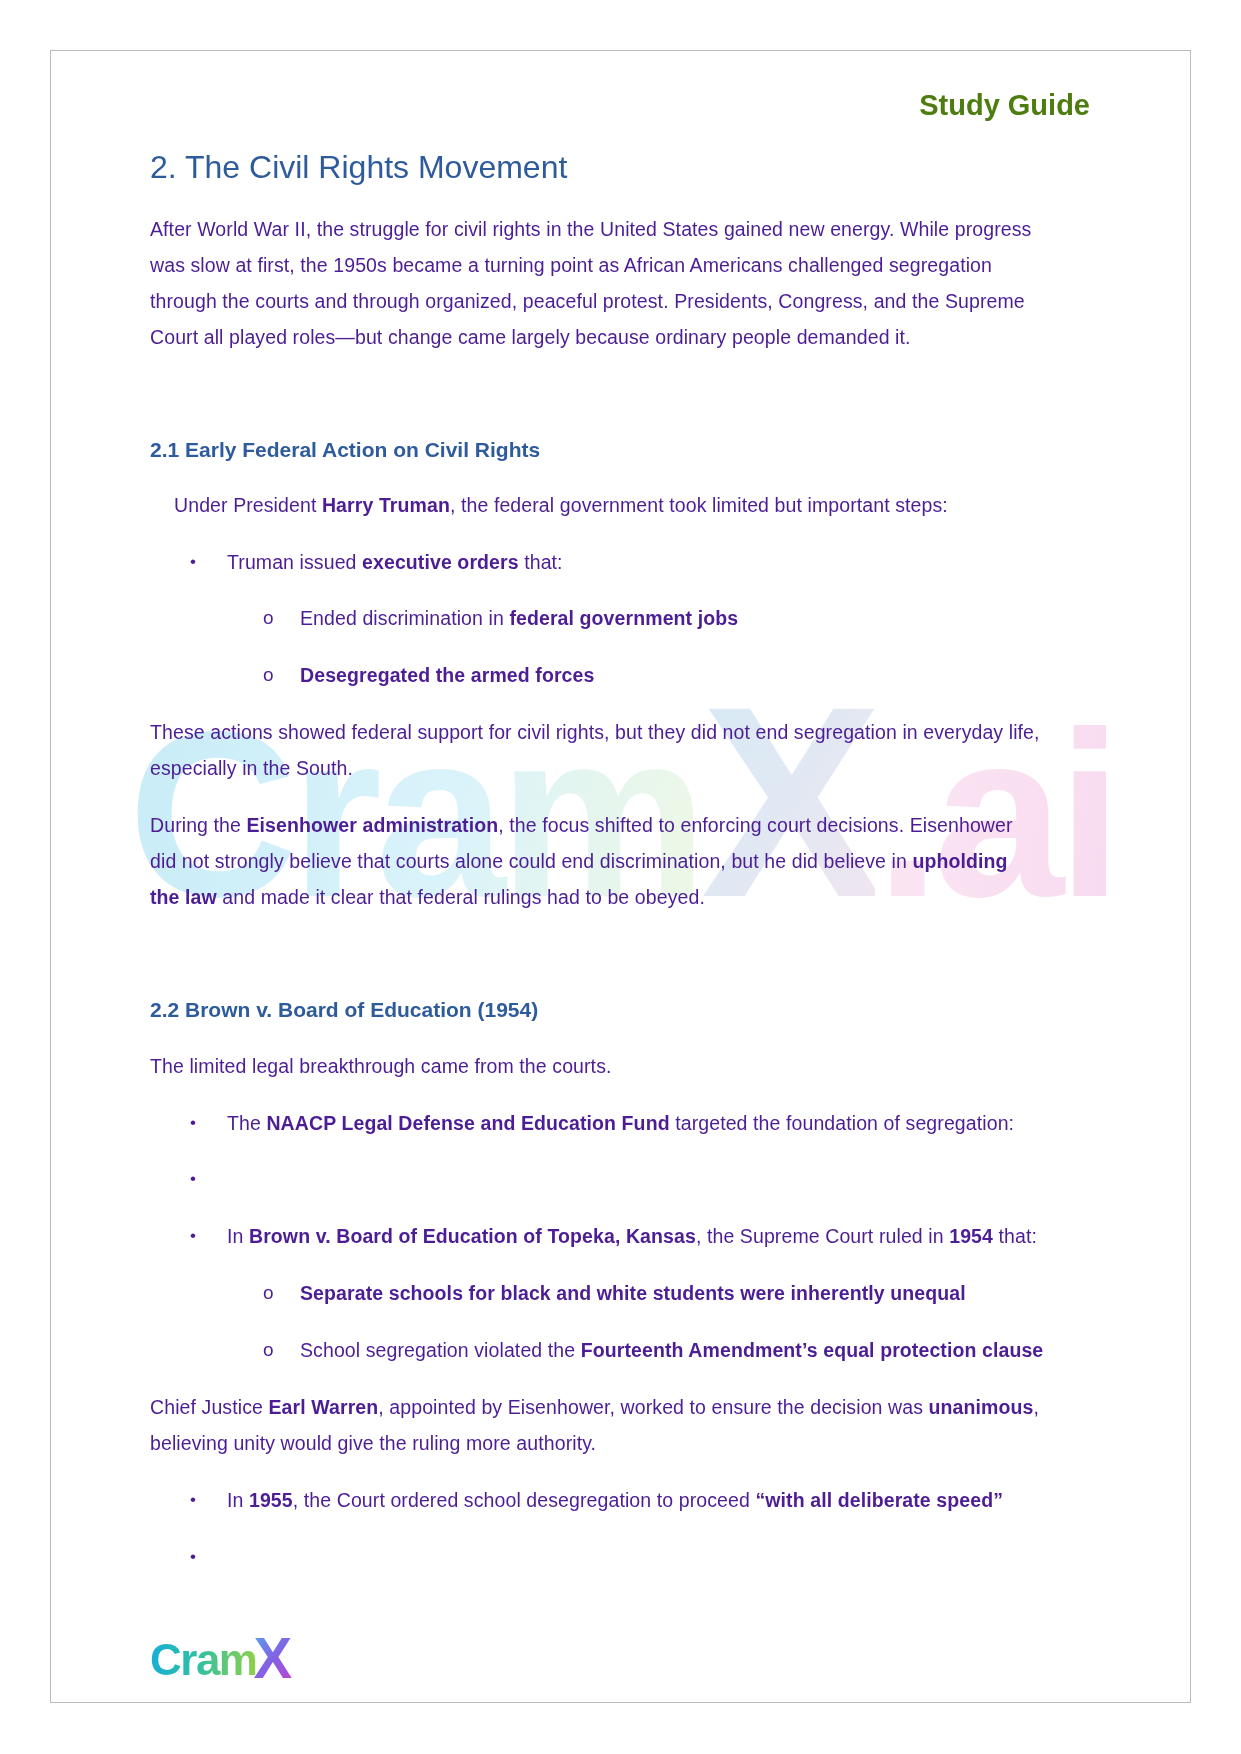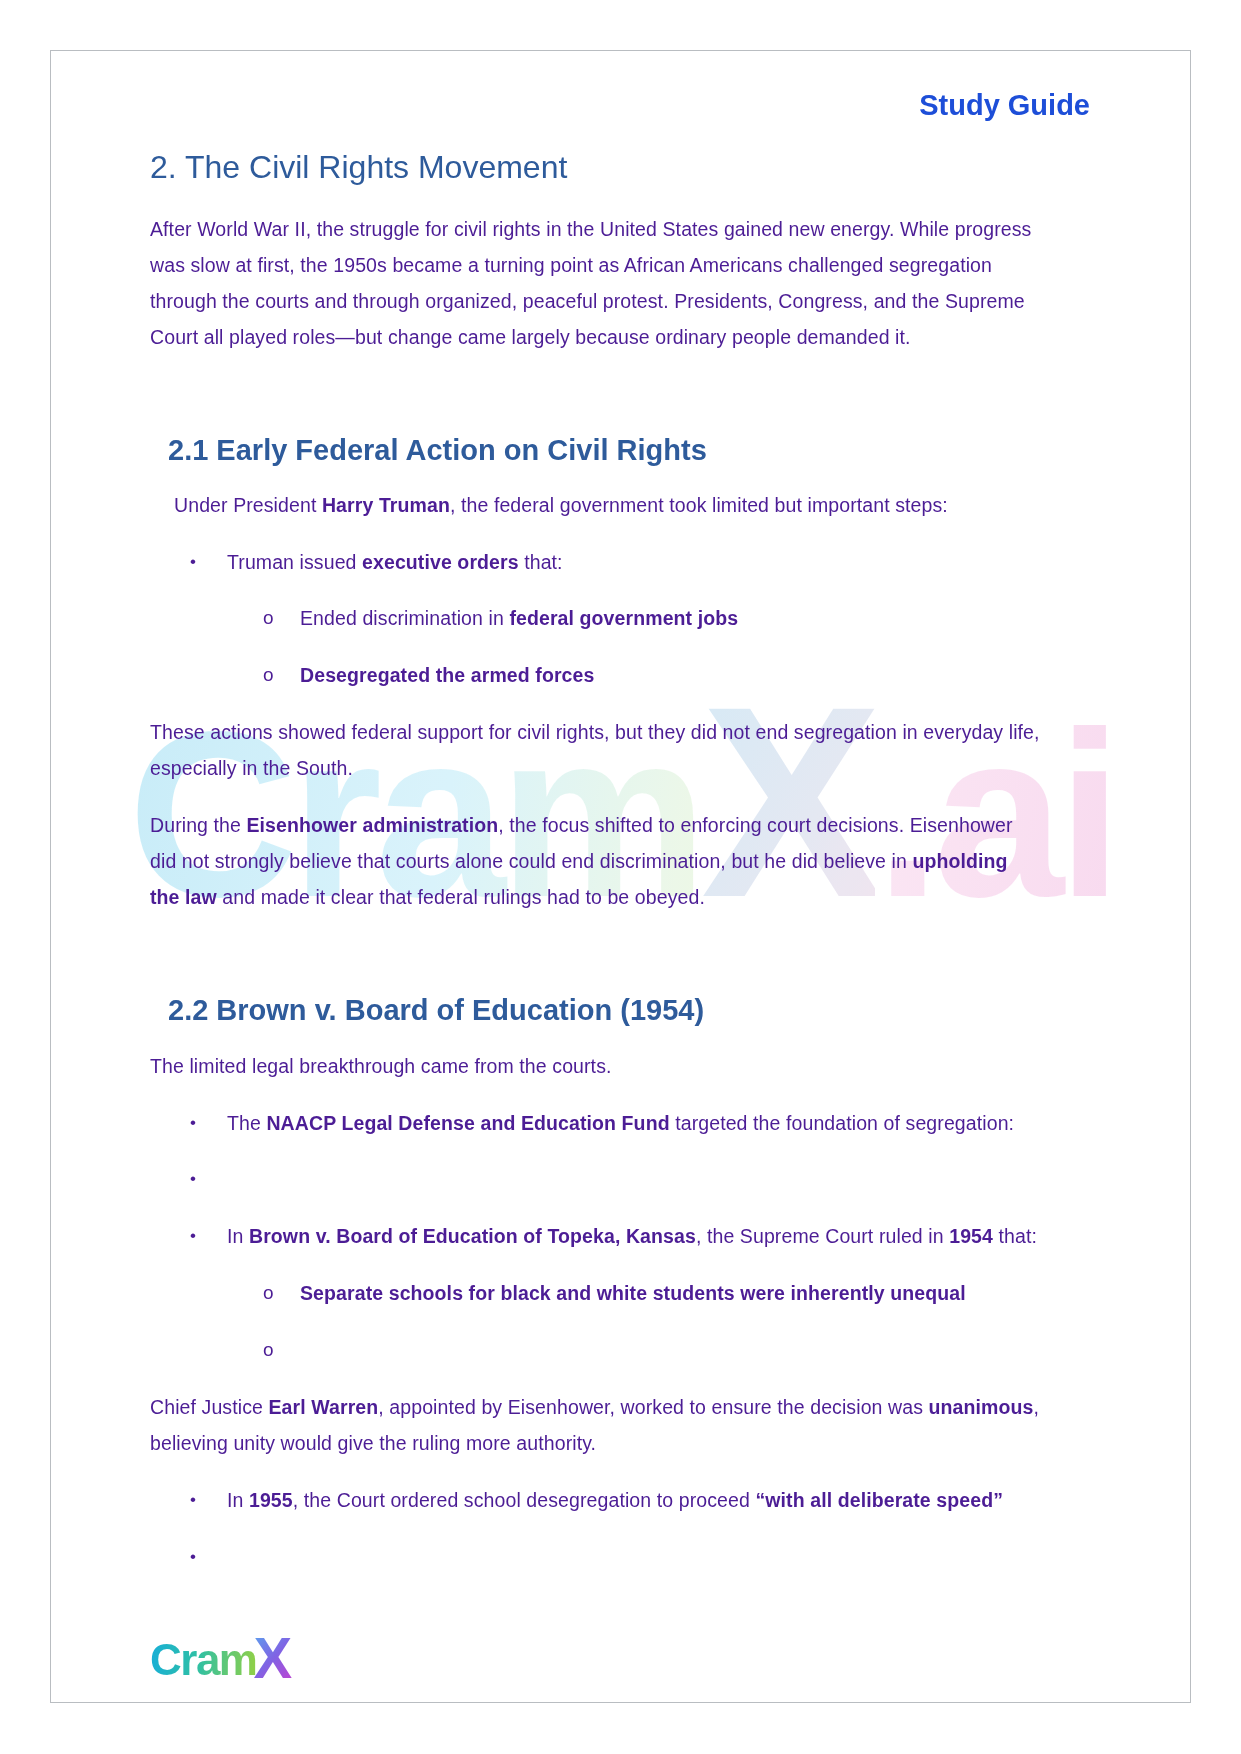--- a/index.html
+++ b/index.html
@@ -8,28 +8,28 @@
     font-family:"Liberation Sans", sans-serif;color:#1c1c1c;overflow:hidden;
   }
   .abs{position:absolute;}
   .layer{z-index:2;}
   .page-border{
     left:50px;top:50px;width:1139px;height:1651px;
     border:1px solid #b9bdc1;z-index:1;background:transparent;
   }
   .header-title{
     left:150px;top:87px;width:940px;text-align:right;
-    font-size:29px;font-weight:700;line-height:36px;color:#1d4ed8;
+    font-size:29px;font-weight:700;line-height:36px;color:#4d7c0f;
   }
   .doc-title{
     left:150px;top:147px;font-size:32px;font-weight:400;
     color:#2E5B9B;line-height:40px;letter-spacing:0px;
   }
   .h2{
-    left:168px;font-size:29px;font-weight:700;color:#2E5B9B;line-height:32px;
+    left:150px;font-size:21px;font-weight:700;color:#2E5B9B;line-height:32px;
   }
   .body-text{
     left:150px;width:1010px;font-size:19.5px;line-height:36px;
     letter-spacing:0.1px;color:#4c1d95;
   }
   .bullet-item{padding-left:77px;box-sizing:border-box;}
   .sub-item{padding-left:150px;box-sizing:border-box;}
   .marker{position:absolute;top:0;}
   .marker.lvl1{left:40px;font-size:17px;}
   .marker.lvl2{left:113px;font-size:19px;}
@@ -125,20 +125,21 @@
   <span><span>In </span><b>Brown v. Board of Education of Topeka, Kansas</b><span>, the Supreme Court ruled in </span><b>1954</b><span> that:</span></span>
 </div>
 
 <div class="abs layer body-text sub-item" style="top:1275px;">
   <span class="marker lvl2">o</span>
   <span><b>Separate schools for black and white students were inherently unequal</b></span>
 </div>
 
 <div class="abs layer body-text sub-item" style="top:1332px;">
   <span class="marker lvl2">o</span>
+  <span><span>School segregation violated the </span><b>Fourteenth Amendment’s equal protection clause</b></span>
 </div>
 
 <div class="abs layer body-text" style="top:1389px;"><span>Chief Justice </span><b>Earl Warren</b><span>, appointed by Eisenhower, worked to ensure the decision was </span><b>unanimous</b><span>,</span><br><span>believing unity would give the ruling more authority.</span></div>
 
 <div class="abs layer body-text bullet-item" style="top:1482px;">
   <span class="marker lvl1">•</span>
   <span><span>In </span><b>1955</b><span>, the Court ordered school desegregation to proceed </span><b>“with all deliberate speed”</b></span>
 </div>
 
 <div class="abs layer body-text bullet-item" style="top:1539px;">

